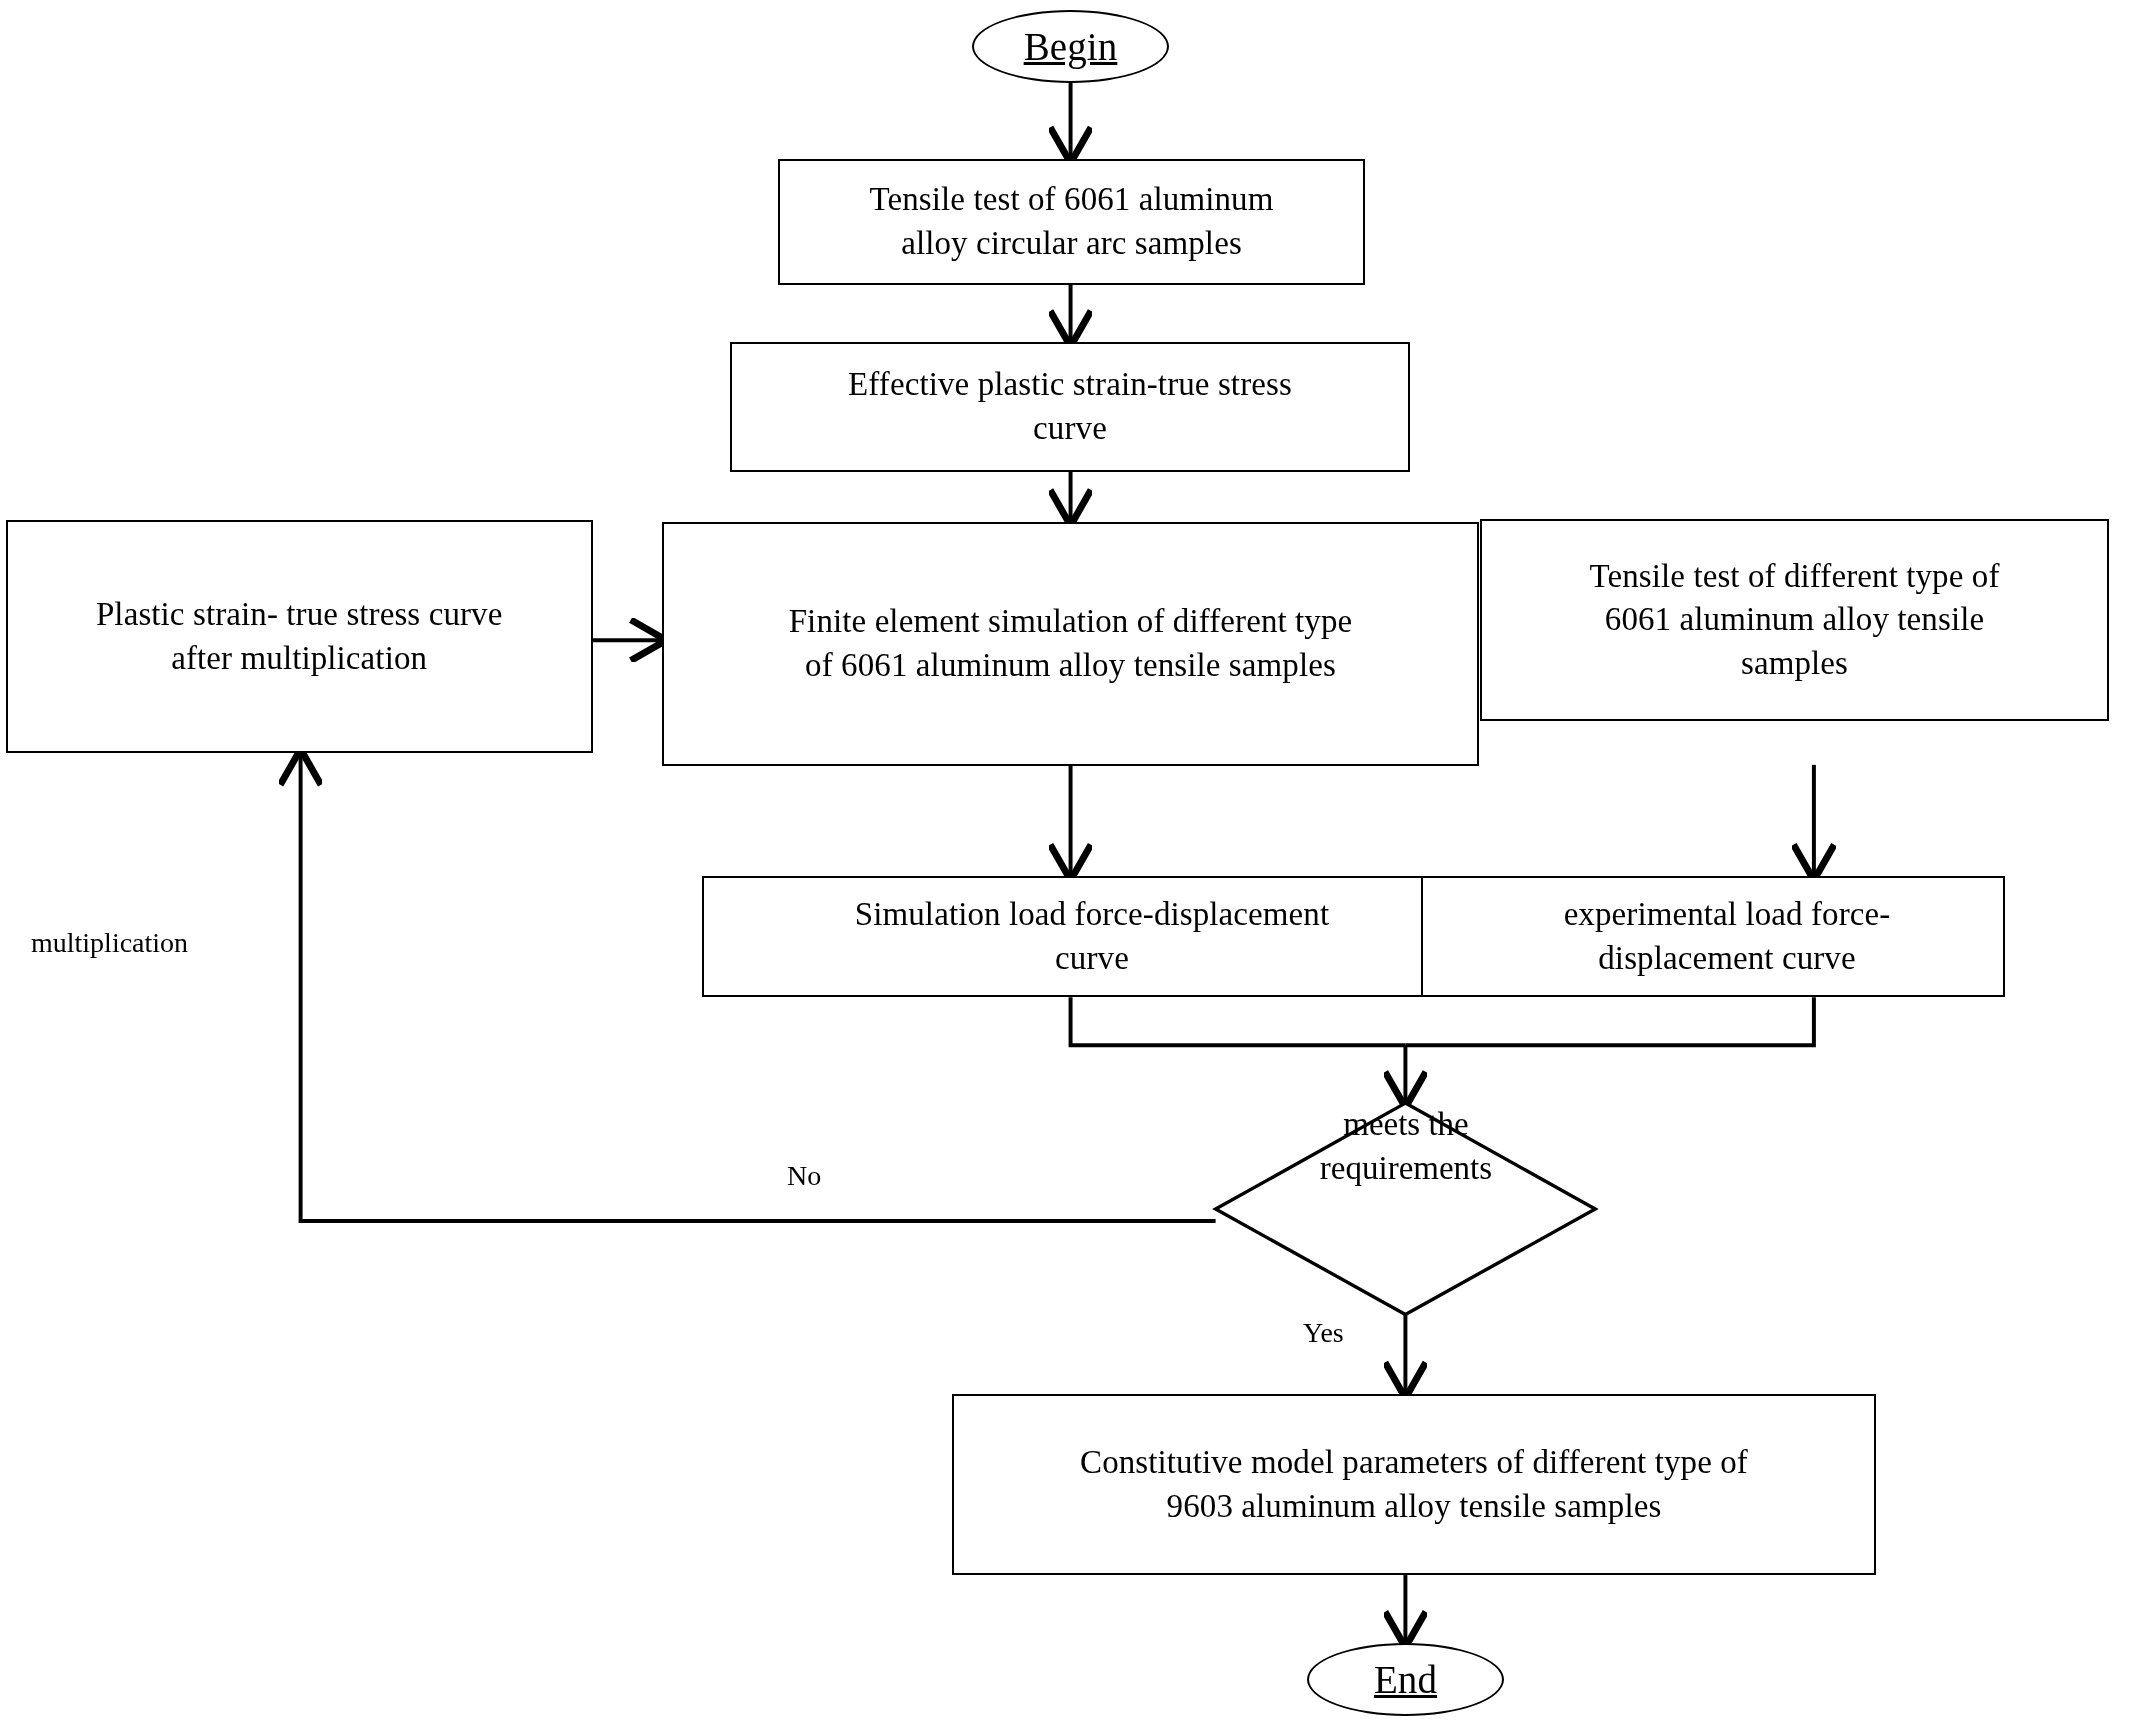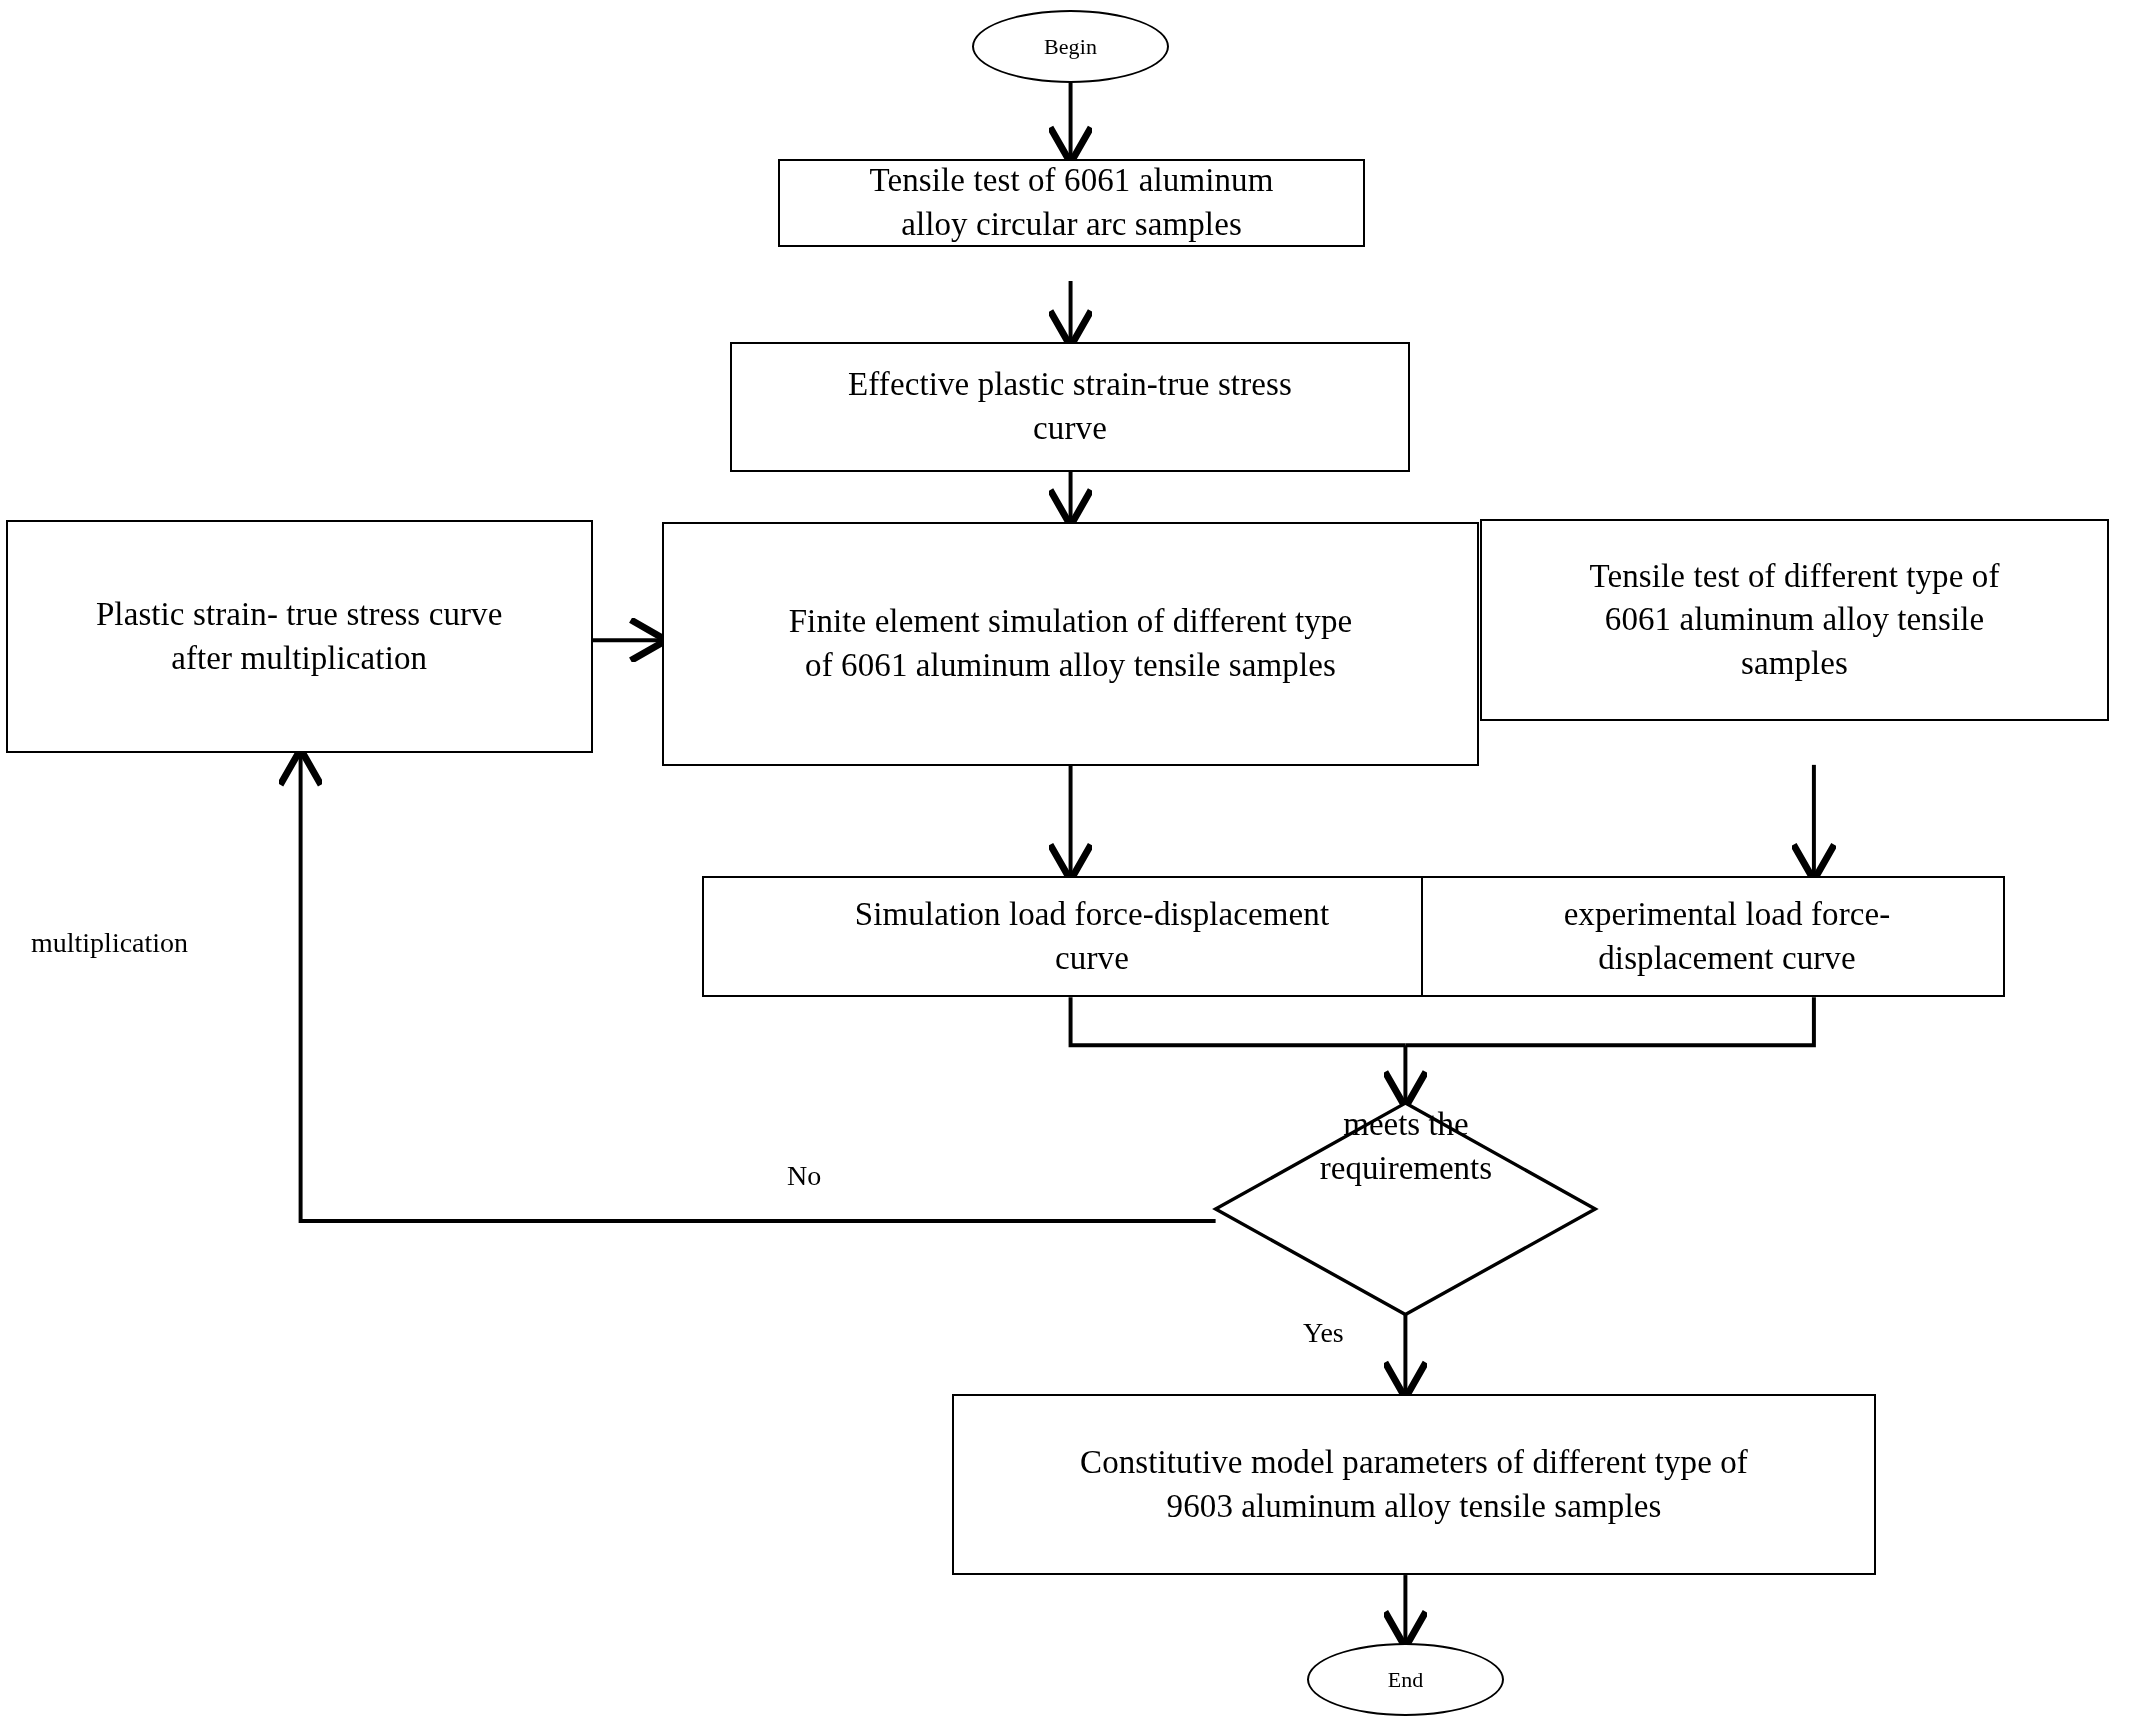--- a/index.html
+++ b/index.html
@@ -41,21 +41,21 @@
     border: 2.8px solid #000000;
     border-radius: 50%;
   }
   .node .txt {
     display: block;
     line-height: 1.32;
     padding: 0 8px;
     font-size: 33px;
     letter-spacing: 0.1px;
   }
-  .terminal .txt { font-size: 22px; padding: 0; }
+  .terminal .txt { font-size: 39px; padding: 0; text-decoration: underline; }
   .diamond-wrap {
     position: absolute;
     display: flex;
     justify-content: center;
   }
   .diamond-label {
     position: relative;
     z-index: 3;
     text-align: center;
     font-size: 33px;
@@ -104,21 +104,21 @@
 
     <line x1="2480" y1="2780" x2="2480" y2="2900" stroke="#000" stroke-width="7" marker-end="url(#arrow)"></line>
 
     <polygon points="2480,1947 2815,2134 2480,2320 2145,2134" fill="#ffffff" stroke="#000" stroke-width="6"></polygon>
   </svg>
 
   <div class="node terminal" style="left:972px; top:10.2px; width:197px; height:73px;">
     <span class="txt">Begin</span>
   </div>
 
-  <div class="node box" style="left:778px; top:159px; width:587px; height:88px;text-align:center;">
+  <div class="node box" style="left:778px; top:159px; width:587px; height:126px;text-align:center;">
     <span class="txt">
       <span>Tensile test of 6061 aluminum</span><br>
       <span>alloy circular arc samples</span>
     </span>
   </div>
 
   <div class="node box" style="left:730px; top:342px; width:680px; height:130px;">
     <span class="txt">
       <span>Effective plastic strain-true stress</span><br>
       <span>curve</span>

